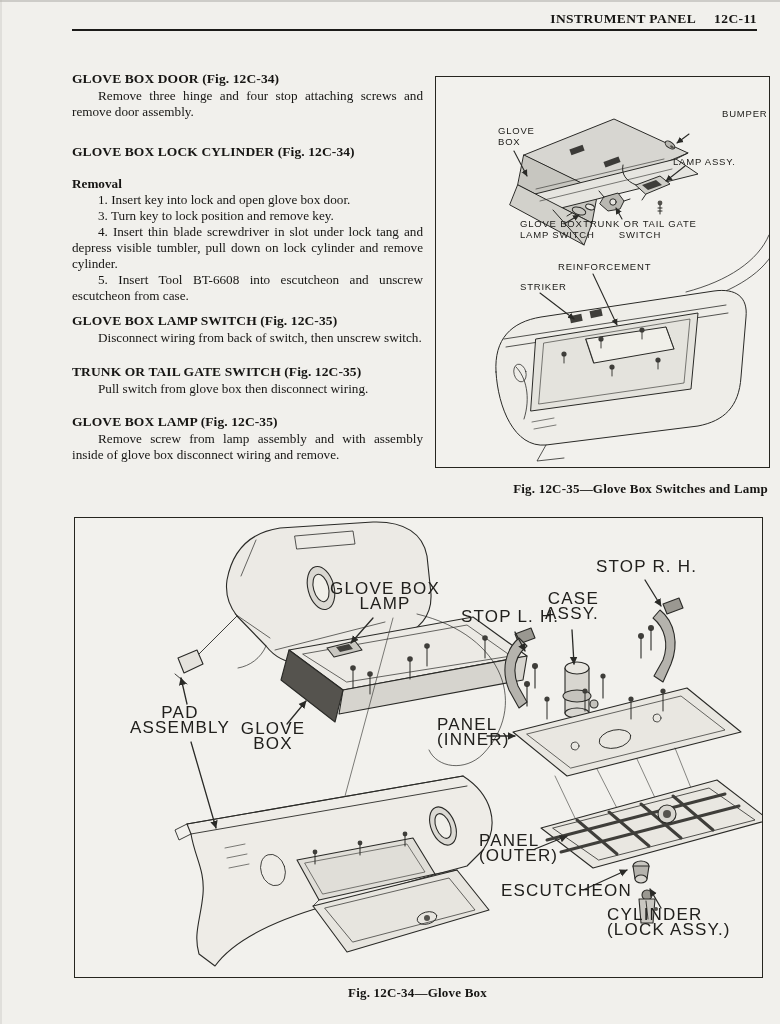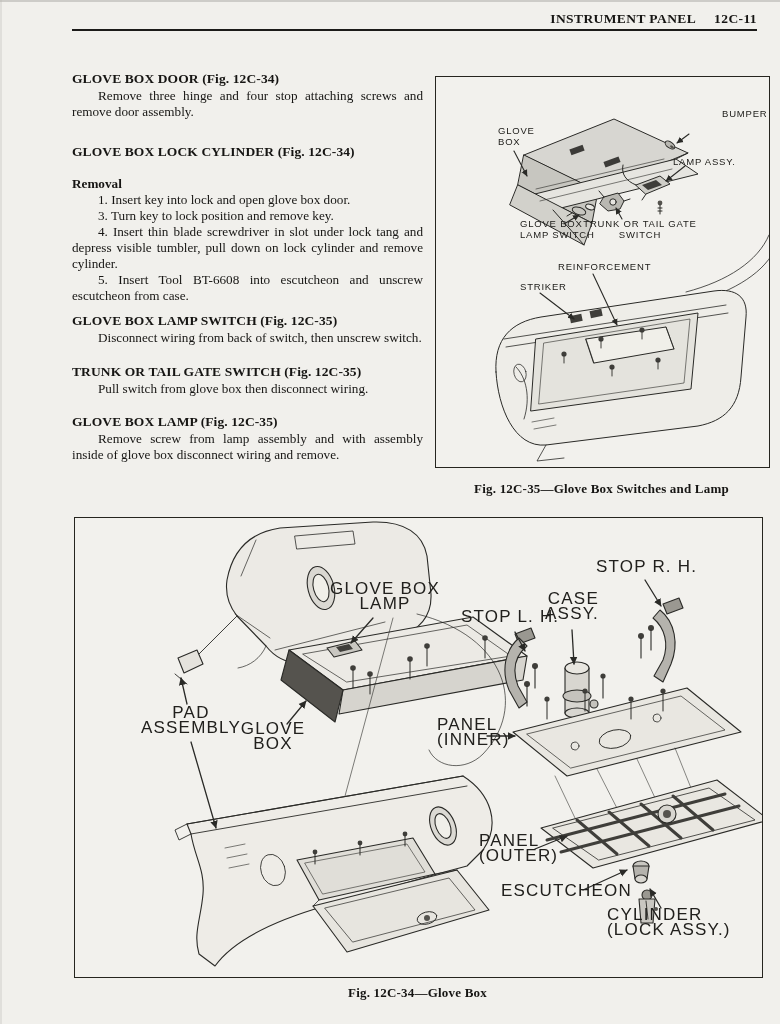--- a/index.html
+++ b/index.html
@@ -32,21 +32,21 @@
   .mt-s3{margin-top:8px;}
   .mt-s4{margin-top:17px;}
   .mt-s5{margin-top:16px;}
 
   
   .figbox{position:absolute;background:#f2f1ed;border:1.5px solid #26251ف;}
   .figbox{border:1.5px solid #26251f;}
   .fig35{left:435px;top:76px;width:333px;height:390px;}
   .fig34{left:74px;top:517px;width:687px;height:459px;}
   .figcaption{position:absolute;font-weight:bold;font-size:13px;text-align:center;letter-spacing:.2px;}
-  .cap35{left:435px;top:481px;width:333px;}
+  .cap35{left:435px;top:481px;width:333px;text-align:right;}
   .cap34{left:74px;top:985px;width:687px;}
 
   .figinner{position:relative;width:100%;height:100%;}
   .figinner svg{position:absolute;left:0;top:0;}
 
   
   .lbl{
     position:absolute;
     font-family:"Liberation Sans", sans-serif;
     color:#21201d;
@@ -327,21 +327,21 @@
             <path d="M586,390 L575,371" marker-end="url(#ah34)"></path>
           </g>
         </g>
       </svg>
       <div class="lbl lbl34 ctr" style="left:310px;top:64px;">GLOVE BOX
 LAMP</div>
       <div class="lbl lbl34" style="left:521px;top:42px;">STOP R. H.</div>
       <div class="lbl lbl34 ctr" style="left:497px;top:74px;text-align:right;">CASE
 ASSY.</div>
       <div class="lbl lbl34" style="left:386px;top:92px;">STOP L. H.</div>
-      <div class="lbl lbl34 ctr" style="left:116px;top:188px;">PAD
+      <div class="lbl lbl34 ctr" style="left:105px;top:188px;">PAD
 ASSEMBLY</div>
       <div class="lbl lbl34 ctr" style="left:198px;top:204px;">GLOVE
 BOX</div>
       <div class="lbl lbl34" style="left:362px;top:200px;">PANEL
 (INNER)</div>
       <div class="lbl lbl34" style="left:404px;top:316px;">PANEL
 (OUTER)</div>
       <div class="lbl lbl34" style="left:426px;top:366px;">ESCUTCHEON</div>
       <div class="lbl lbl34" style="left:532px;top:390px;">CYLINDER
 (LOCK ASSY.)</div>

